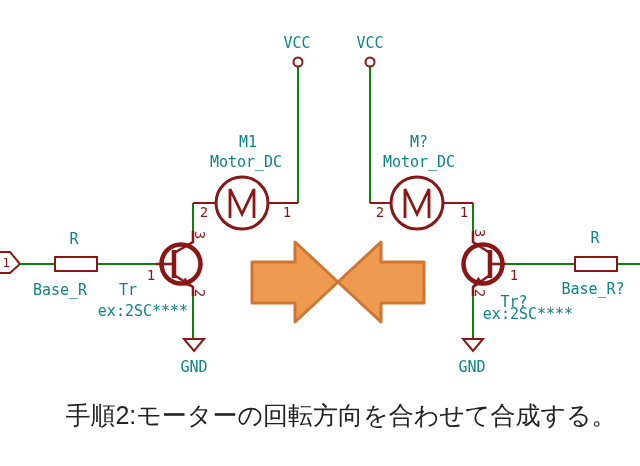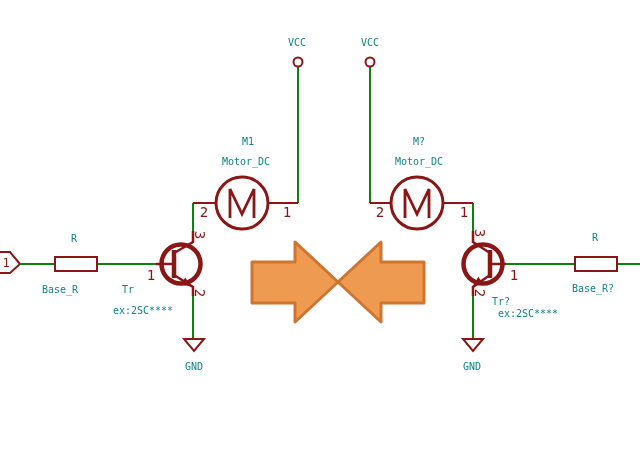--- a/index.html
+++ b/index.html
@@ -8,21 +8,21 @@
   svg{position:absolute;left:0;top:0;}
   
   .wire{stroke:var(--wire);stroke-width:2;fill:none;}
   .sym{stroke:var(--symbol);fill:none;}
   .w2{stroke-width:2;} .w25{stroke-width:2.5;} .w3{stroke-width:3;} .w45{stroke-width:4.5;}
   .whitefill{fill:#ffffff;}
   .symfill{fill:var(--symbol);stroke:none;}
   .arrow{fill:var(--arrow_fill);stroke:var(--arrow_stroke);stroke-width:3;stroke-linejoin:round;}
   
   .t{position:absolute;transform:translate(-50%,-50%);white-space:nowrap;
-     color:var(--field);font-size:10px;line-height:1;}
+     color:var(--field);font-size:15px;line-height:1;}
   .pin{color:var(--symbol);font-size:14px;}
   .pin-s{color:var(--symbol);font-size:12px;}
   .rot{transform:translate(-50%,-50%) rotate(90deg);}
   .caption{position:absolute;transform:translate(-50%,-50%);white-space:nowrap;
      font-family:"Liberation Sans",sans-serif;font-size:25px;color:var(--caption);}
 </style>
 </head>
 <body>
 
 <div class="canvas">
@@ -127,19 +127,20 @@
   <span class="t" style="left:194px;top:367px">GND</span>
 
   <span class="t" style="left:370px;top:43px">VCC</span>
   <span class="t" style="left:419px;top:142px">M?</span>
   <span class="t" style="left:419px;top:162px">Motor_DC</span>
   <span class="t pin" style="left:380px;top:212px">2</span>
   <span class="t pin" style="left:464px;top:212px">1</span>
   <span class="t pin rot" style="left:480px;top:233px">3</span>
   <span class="t pin rot" style="left:480px;top:293px">2</span>
   <span class="t pin" style="left:514px;top:275px">1</span>
-  <span class="t" style="left:501px;top:302px">Tr?</span>
+  <span class="t" style="left:514px;top:302px">Tr?</span>
   <span class="t" style="left:528px;top:314px">ex:2SC****</span>
   <span class="t" style="left:472px;top:367px">GND</span>
   <span class="t" style="left:595px;top:238px">R</span>
   <span class="t" style="left:593px;top:289px">Base_R?</span>
 
+  <div class="caption" style="left:341px;top:415px">手順2:モーターの回転方向を合わせて合成する。</div>
 </div>
 
 </body></html>

